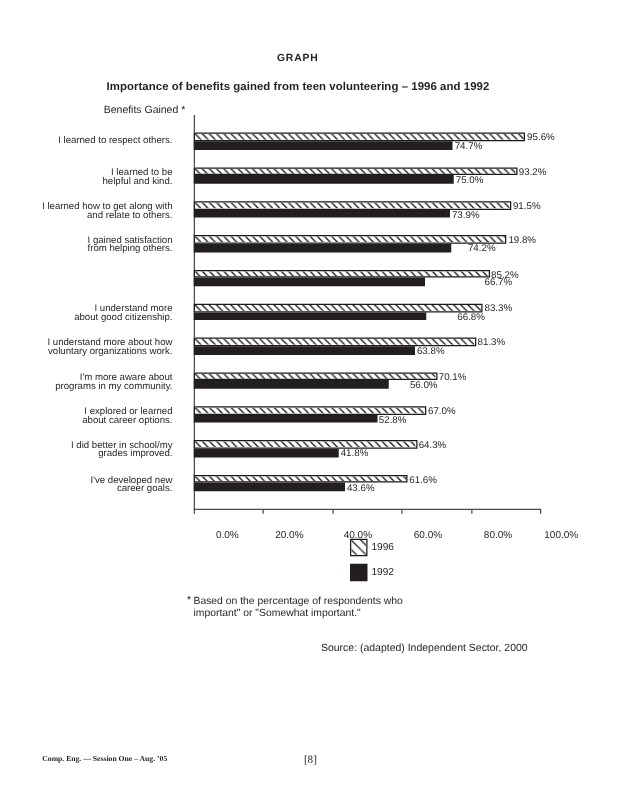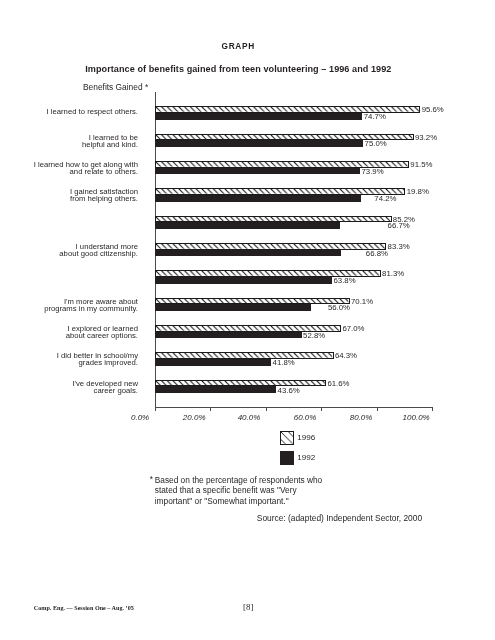--- a/index.html
+++ b/index.html
@@ -12,21 +12,21 @@
                font-weight:bold;font-size:8.3px;letter-spacing:.68px;}
   #sub-title{position:absolute;left:0;top:64.3px;width:476.7px;text-align:center;
              font-weight:bold;font-size:9.1px;letter-spacing:.06px;}
   #benefits-gained{position:absolute;left:47px;top:81.6px;font-size:8.4px;margin-left:36px;}
 
   
   #plot{position:absolute;left:155.4px;top:92.4px;width:277.2px;height:314.2px;}
   #yaxis{position:absolute;left:-0.65px;top:0;width:1.3px;height:315.5px;background:#4a4a4a;}
   #xaxis{position:absolute;left:-0.65px;top:314.2px;width:278.5px;height:1.3px;background:#4a4a4a;}
   .tick{position:absolute;width:1.1px;height:3.2px;background:#4a4a4a;top:315.4px;}
-  .xlab{position:absolute;font-size:8px;top:321px;text-align:left;width:60px;font-style:italic;}
+  .xlab{position:absolute;font-size:8px;top:331px;text-align:right;width:60px;}
 
   .bar{position:absolute;height:6.7px;box-sizing:border-box;left:0;}
   .bar96{border:0.9px solid #1a1a1a;background-color:#ffffff;}
   .bar92{background:#231f20;}
 
   .vlab{position:absolute;font-size:7.8px;white-space:nowrap;}
   .clab{position:absolute;font-size:7.7px;text-align:right;line-height:7.1px;
         white-space:nowrap;right:14px;}
   #catlabels{position:absolute;left:-330px;top:0;width:326.6px;height:314.2px;}
 
@@ -193,20 +193,24 @@
           <div>and relate to others.</div>
         </div>
         <div class="clab" style="top: 95.85px;">
           <div>I gained satisfaction</div>
           <div>from helping others.</div>
         </div>
         <div class="clab" style="top: 150.55px;">
           <div>I understand more</div>
           <div>about good citizenship.</div>
         </div>
+        <div class="clab" style="top: 177.9px;">
+          <div>I understand more about how</div>
+          <div>voluntary organizations work.</div>
+        </div>
         <div class="clab" style="top: 205.25px;">
           <div>I'm more aware about</div>
           <div>programs in my community.</div>
         </div>
         <div class="clab" style="top: 232.6px;">
           <div>I explored or learned</div>
           <div>about career options.</div>
         </div>
         <div class="clab" style="top: 259.95px;">
           <div>I did better in school/my</div>
@@ -231,21 +235,20 @@
     <div class="leg-row">
       <span class="leg-sw sw92"></span>
       <span class="leg-txt">1992</span>
     </div>
   </div>
 
   <div id="footnote">
     <span class="fn-star">*</span>
     <div class="fn-lines">
         <div>Based on the percentage of respondents who</div>
-        <div>stated that a specific benefit was "Very</div>
         <div>important" or "Somewhat important."</div>
       </div>
   </div>
 
   <div id="source">Source: (adapted) Independent Sector, 2000</div>
 
   <div id="footer-left">Comp. Eng. — Session One – Aug. ’05</div>
   <div id="footer-page">[8]</div>
 </div>
 

